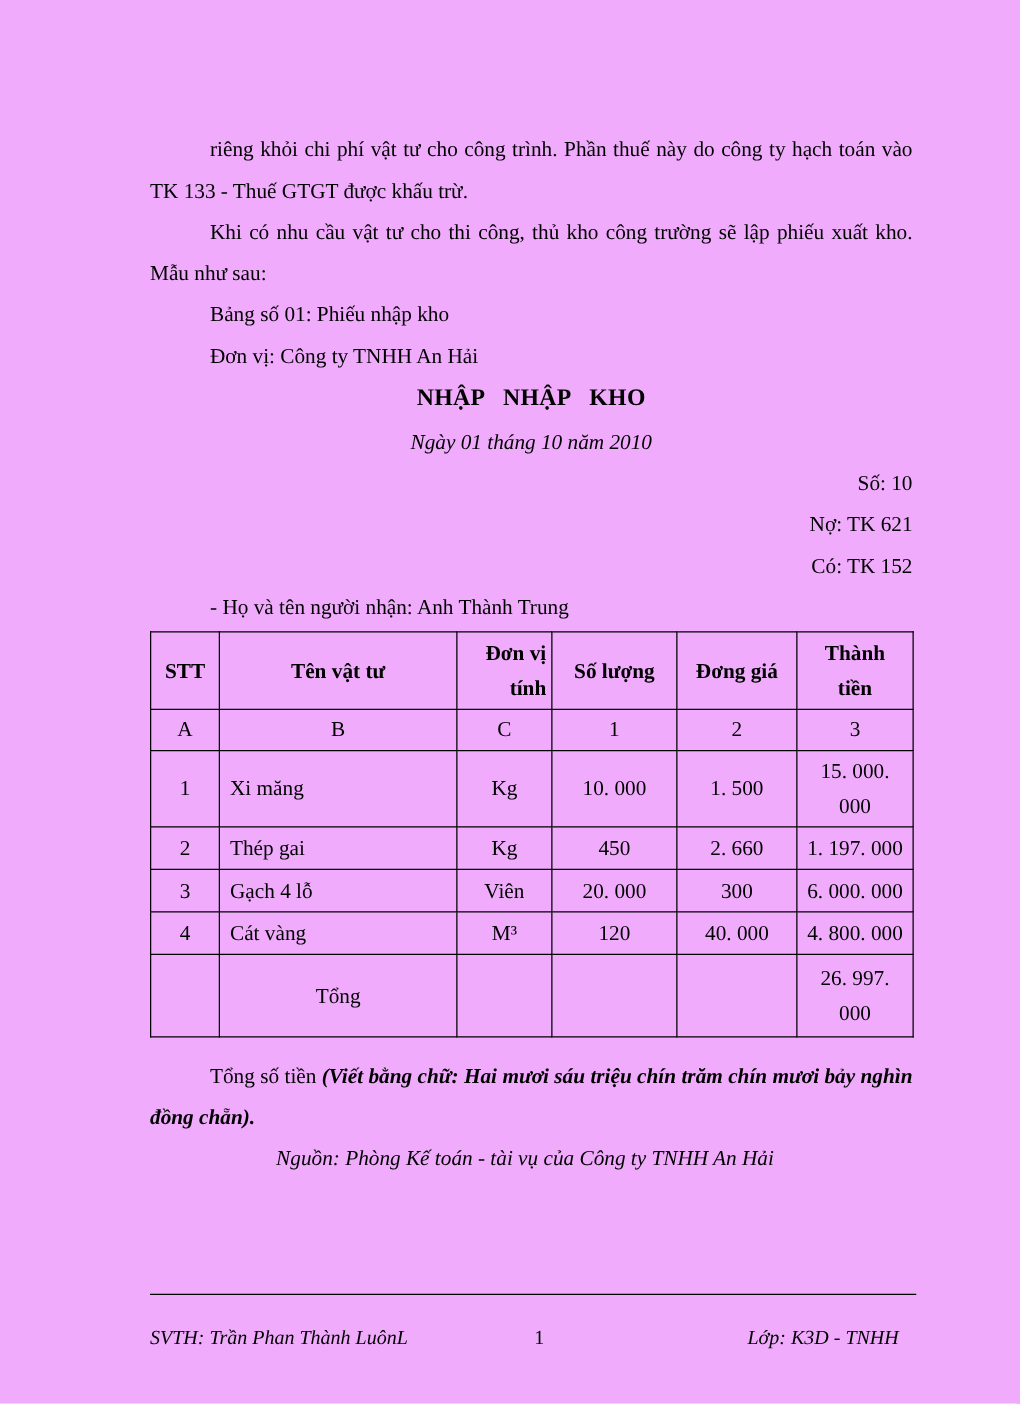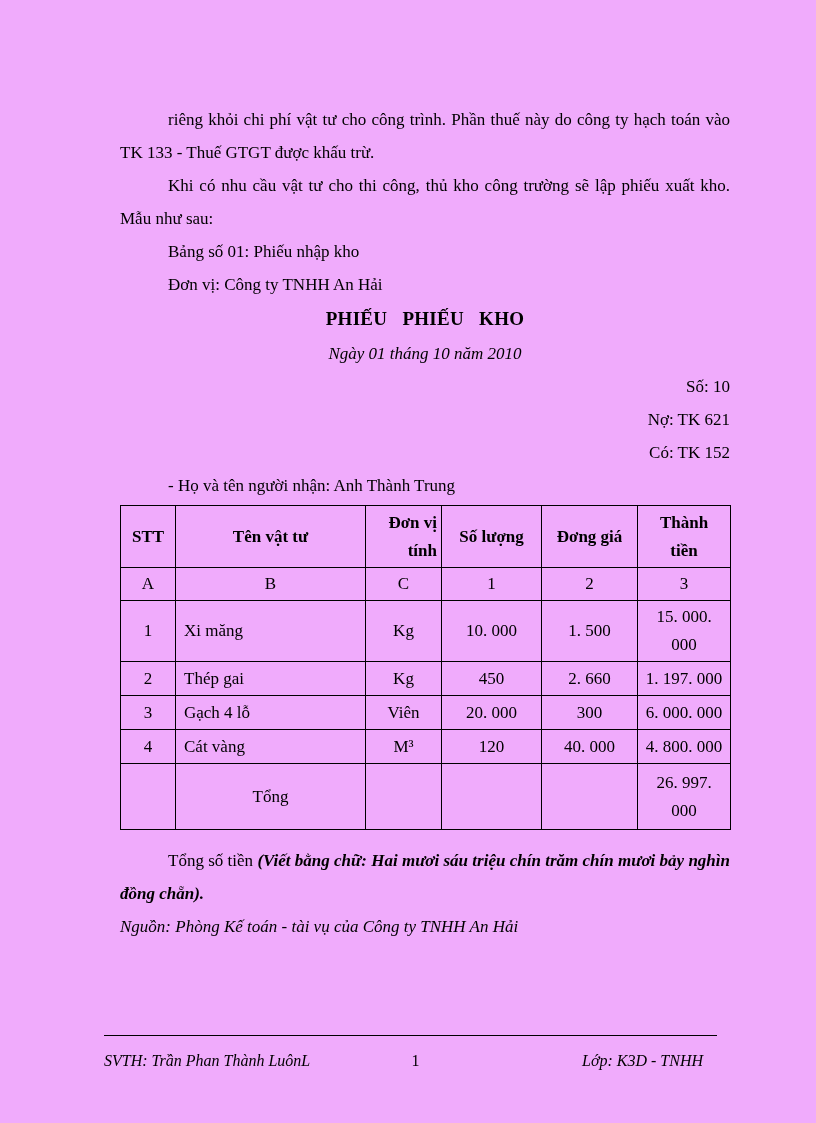--- a/index.html
+++ b/index.html
@@ -52,50 +52,50 @@
   table.materials tr.hrow th { font-weight: bold; height: 62px; }
   table.materials tr.hrow th.th-unit { text-align: right; padding-left: 6px; }
   table.materials tr.hrow th.th-total { padding: 2px 13px; }
   table.materials tr.subrow td { height: 30px; }
   table.materials tr.datarow td { height: 34px; }
   table.materials tr.datarow td.c-name { text-align: left; padding-left: 8px; }
   table.materials tr.totalrow td { height: 66px; }
 
   .amount-line { margin-top: 14px; }
   .amount-words { font-weight: bold; font-style: italic; }
-  .source-line { text-align: left; font-style: italic; padding-right: 10px; }
+  .source-line { text-align: center; font-style: italic; padding-right: 10px; }
 
   .footer {
     position: absolute;
-    left: 104px;
+    left: 120px;
     top: 1035px;
     width: 613px;
     border-top: 1px solid #000;
-    padding-top: 14px;
+    padding-top: 24px;
     display: flex;
     align-items: center;
     font-size: 16px;
     line-height: 22px;
   }
   .footer .f-left   { flex: 1.1; font-style: italic; }
   .footer .f-center { flex: 0.4; text-align: center; }
   .footer .f-right  { flex: 1;   text-align: right; font-style: italic; padding-right: 14px; }
 </style>
 </head>
 <body>
 
 <div class="page">
 
   <p class="indent justify">riêng khỏi chi phí vật tư cho công trình. Phần thuế này do công ty hạch toán vào TK 133 - Thuế GTGT được khấu trừ.</p>
   <p class="indent justify">Khi có nhu cầu vật tư cho thi công, thủ kho công trường sẽ lập phiếu xuất kho. Mẫu như sau:</p>
 
   <p class="indent bold">Bảng số 01: Phiếu nhập kho</p>
   <p class="indent bold">Đơn vị:  Công ty TNHH An Hải</p>
 
-  <p class="title-line">PHIẾU PHIẾU KHO</p>
+  <p class="title-line">NHẬP NHẬP KHO</p>
   <p class="date-line">Ngày 01 tháng 10 năm 2010</p>
 
   <p class="right">Số: 10</p>
   <p class="right">Nợ: TK 621</p>
   <p class="right">Có: TK 152</p>
 
   <p class="indent">- Họ và tên người nhận: Anh Thành Trung</p>
 
   <table class="materials">
     <colgroup>

